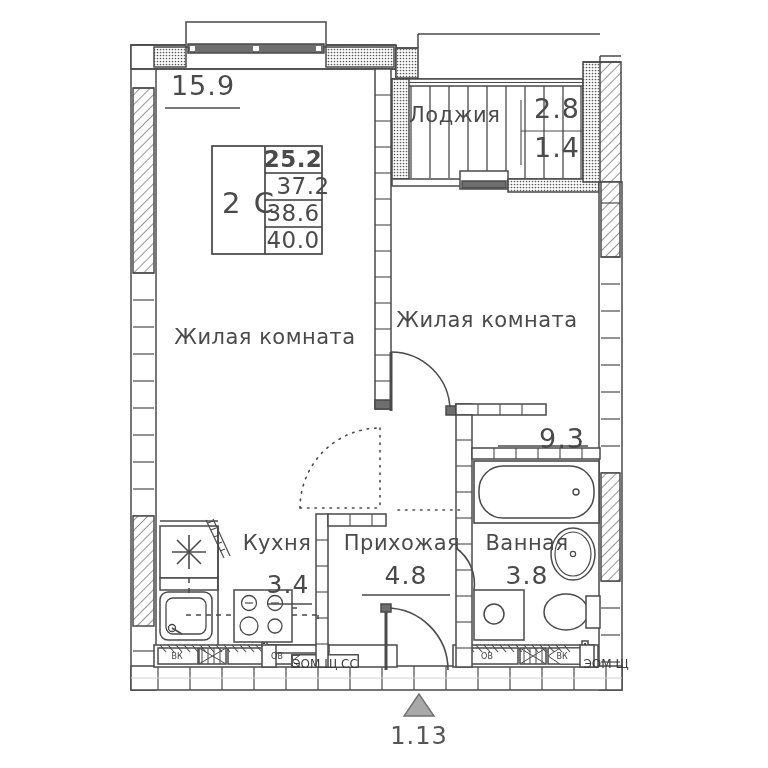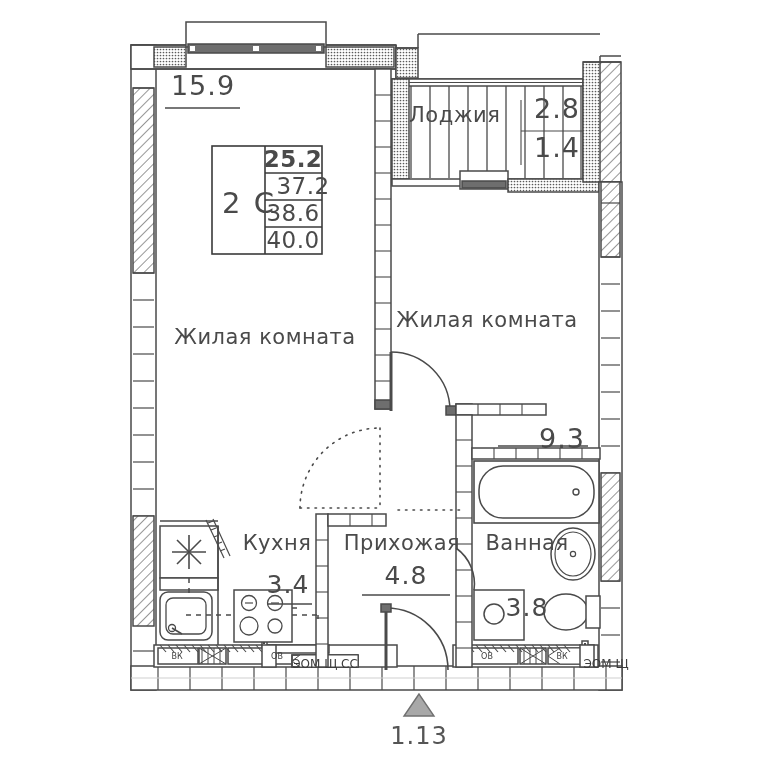--- a/index.html
+++ b/index.html
@@ -425,21 +425,21 @@
 
   <div class="lbl dim-num ctr" style="left:556px;top:423px;margin-left:6px;">9.3</div>
 
   <div class="lbl room-name ctr" style="left:277px;top:531px;">Кухня</div>
   <div class="lbl room-area ctr" style="left:288px;top:570px;">3.4</div>
 
   <div class="lbl room-name ctr" style="left:402px;top:531px;">Прихожая</div>
   <div class="lbl room-area ctr" style="left:406px;top:561px;">4.8</div>
 
   <div class="lbl room-name ctr" style="left:527px;top:531px;">Ванная</div>
-  <div class="lbl room-area ctr" style="left:527px;top:561px;margin-top:32px;">3.8</div>
+  <div class="lbl room-area ctr" style="left:527px;top:561px;">3.8</div>
 
   <div class="lbl duct ctr" style="left:177px;top:652px;">ВК</div>
   <div class="lbl duct ctr" style="left:277px;top:652px;">ОВ</div>
   <div class="lbl tiny ctr" style="left:325px;top:657px;">ЭОМ  Щ  СС</div>
 
   <div class="lbl duct ctr" style="left:487px;top:652px;">ОВ</div>
   <div class="lbl duct ctr" style="left:562px;top:652px;">ВК</div>
   <div class="lbl tiny ctr" style="left:606px;top:657px;">ЭОМ  Щ</div>
 
   <div class="lbl entry-num ctr" style="left:419px;top:722px;">1.13</div>

